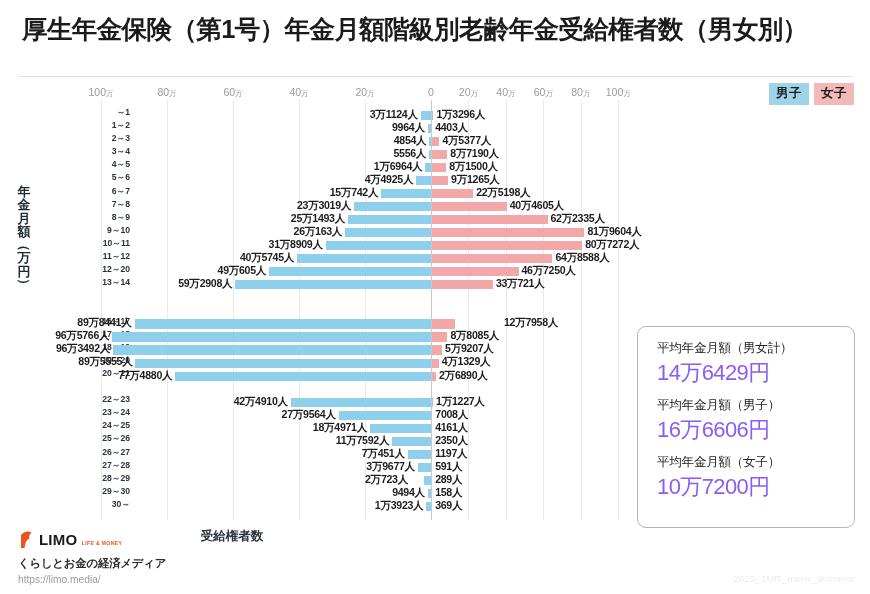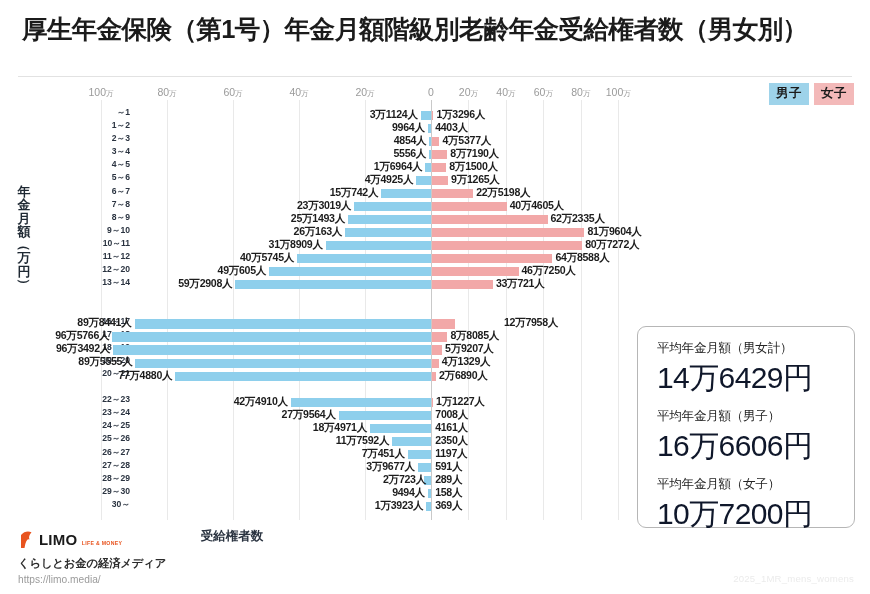--- a/index.html
+++ b/index.html
@@ -141,21 +141,21 @@
     border-radius: 9px;
     background: #ffffff;
     padding: 13px 0 0 19px;
   }
   .stat-label {
     font-size: 12.6px; color: #242424;
     letter-spacing: -0.3px;
     margin-bottom: 1px;
   }
   .stat-value {
-    font-size: 30px; color: #0f172a;
+    font-size: 22px; color: #8b5cf6;
     letter-spacing: -0.6px;
     margin-bottom: 9px;
   }
 
   
   .footer { position: absolute; left: 18px; top: 530px; }
   .logo-row { display: flex; align-items: center; gap: 4px; }
   .logo-mark {
     width: 17px; height: 19px;
     position: relative;
@@ -406,21 +406,21 @@
         <div class="row" style="top: 361.35px; height: 13.05px;">
           <span class="cat-label">27～28</span>
           <span class="bar bar-male" style="left: 349.907px; width: 13.0934px; background: rgb(142, 207, 236);"></span>
           <span class="vlabel vlabel-male" style="left: 346.907px;">3万9677人</span>
           <span class="bar bar-female" style="left: 363px; width: 1.2px; background: rgb(242, 168, 168);"></span>
           <span class="vlabel vlabel-female" style="left: 367.2px;">591人</span>
         </div>
         <div class="row" style="top: 374.4px; height: 13.05px;">
           <span class="cat-label">28～29</span>
           <span class="bar bar-male" style="left: 356.161px; width: 6.83859px; background: rgb(142, 207, 236);"></span>
-          <span class="vlabel vlabel-male" style="left: 358px;">2万723人</span>
+          <span class="vlabel vlabel-male" style="left: 340px;">2万723人</span>
           <span class="bar bar-female" style="left: 363px; width: 1.2px; background: rgb(242, 168, 168);"></span>
           <span class="vlabel vlabel-female" style="left: 367.2px;">289人</span>
         </div>
         <div class="row" style="top: 387.45px; height: 13.05px;">
           <span class="cat-label">29～30</span>
           <span class="bar bar-male" style="left: 359.867px; width: 3.13302px; background: rgb(142, 207, 236);"></span>
           <span class="vlabel vlabel-male" style="left: 356.867px;">9494人</span>
           <span class="bar bar-female" style="left: 363px; width: 1.2px; background: rgb(242, 168, 168);"></span>
           <span class="vlabel vlabel-female" style="left: 367.2px;">158人</span>
         </div>

